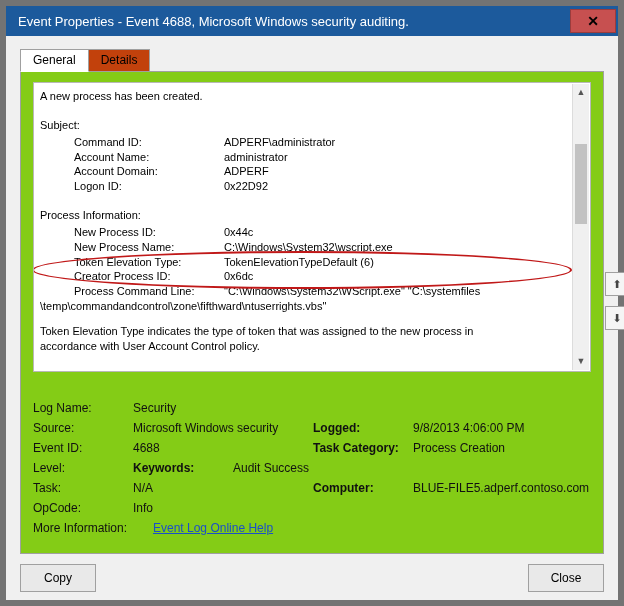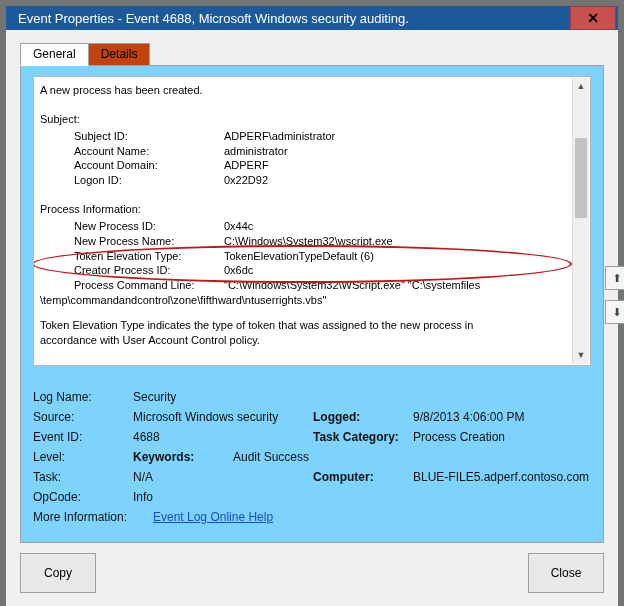--- a/index.html
+++ b/index.html
@@ -29,21 +29,21 @@
     width:46px; height:24px;
     background:#c75050;
     display:flex; align-items:center; justify-content:center;
     color:#000; font-size:14px; font-weight:bold;
     border:1px solid #9b3c3c;
     margin-right:2px;
   }
   .client {
     flex:1; background:#f0f0f0;
     position:relative;
-    padding:12px 14px 14px 14px;
+    padding:12px 14px 8px 14px;
     display:flex; flex-direction:column;
   }
   .tabs {
     display:flex;
     position:relative;
     z-index:2;
   }
   .tab {
     padding:3px 12px 4px 12px;
     border:1px solid #a0a0a0;
@@ -53,21 +53,21 @@
     position:relative;
     top:1px;
   }
   .tab.active {
     background:#fff;
     border-bottom:1px solid #fff;
     z-index:3;
   }
   .panel {
     border:1px solid #a0a0a0;
-    background:#7dd3fc;
+    background:#84cc16;
     flex:1;
     padding:10px 12px 12px 12px;
     display:flex; flex-direction:column;
     position:relative;
     justify-content:space-between;
   }
   .desc-wrap {
     position:relative;
   }
   .desc-box {
@@ -125,21 +125,21 @@
   .meta .mrow .k1 { width:100px; }
   .meta .mrow .v1 { width:180px; }
   .meta .mrow .k2 { width:100px;font-weight:bold; }
   .meta .mrow .v2 { flex:1; }
   .meta a.link { color:#1a4fc9; text-decoration:underline; }
   .footer {
     display:flex; justify-content:space-between;
     margin-top:10px;
   }
   .btn {
-    min-width:76px; height:40px;
+    min-width:76px; height:28px;
     border:1px solid #a0a0a0;
     background:#e9e9e9;
     font-size:12px;
     display:flex; align-items:center; justify-content:center;
     padding:0 14px;
   }
 </style>
 </head>
 <body>
 
@@ -158,21 +158,21 @@
       <div class="tab"><span>Details</span></div>
     </div>
 
     <div class="panel">
 
       <div class="desc-wrap">
         <div class="desc-box">
           <div>A new process has been created.</div>
           <div style="height:10px"></div>
           <div class="section-head">Subject:</div>
-          <div class="row indent1"><span class="lbl" style="width:150px">Subject ID:</span><span>ADPERF\administrator</span></div>
+          <div class="row indent1"><span class="lbl" style="width:150px">Command ID:</span><span>ADPERF\administrator</span></div>
           <div class="row indent1"><span class="lbl" style="width:150px">Account Name:</span><span>administrator</span></div>
           <div class="row indent1"><span class="lbl" style="width:150px">Account Domain:</span><span>ADPERF</span></div>
           <div class="row indent1"><span class="lbl" style="width:150px">Logon ID:</span><span>0x22D92</span></div>
           <div style="height:10px"></div>
           <div class="section-head">Process Information:</div>
           <div class="row indent1"><span class="lbl" style="width:150px">New Process ID:</span><span>0x44c</span></div>
           <div class="row indent1"><span class="lbl" style="width:150px">New Process Name:</span><span>C:\Windows\System32\wscript.exe</span></div>
           <div class="row indent1"><span class="lbl" style="width:150px">Token Elevation Type:</span><span>TokenElevationTypeDefault (6)</span></div>
           <div class="row indent1"><span class="lbl" style="width:150px">Creator Process ID:</span><span>0x6dc</span></div>
           <div class="row indent1"><span class="lbl" style="width:150px">Process Command Line:</span><span>"C:\Windows\System32\WScript.exe" "C:\systemfiles</span></div>

